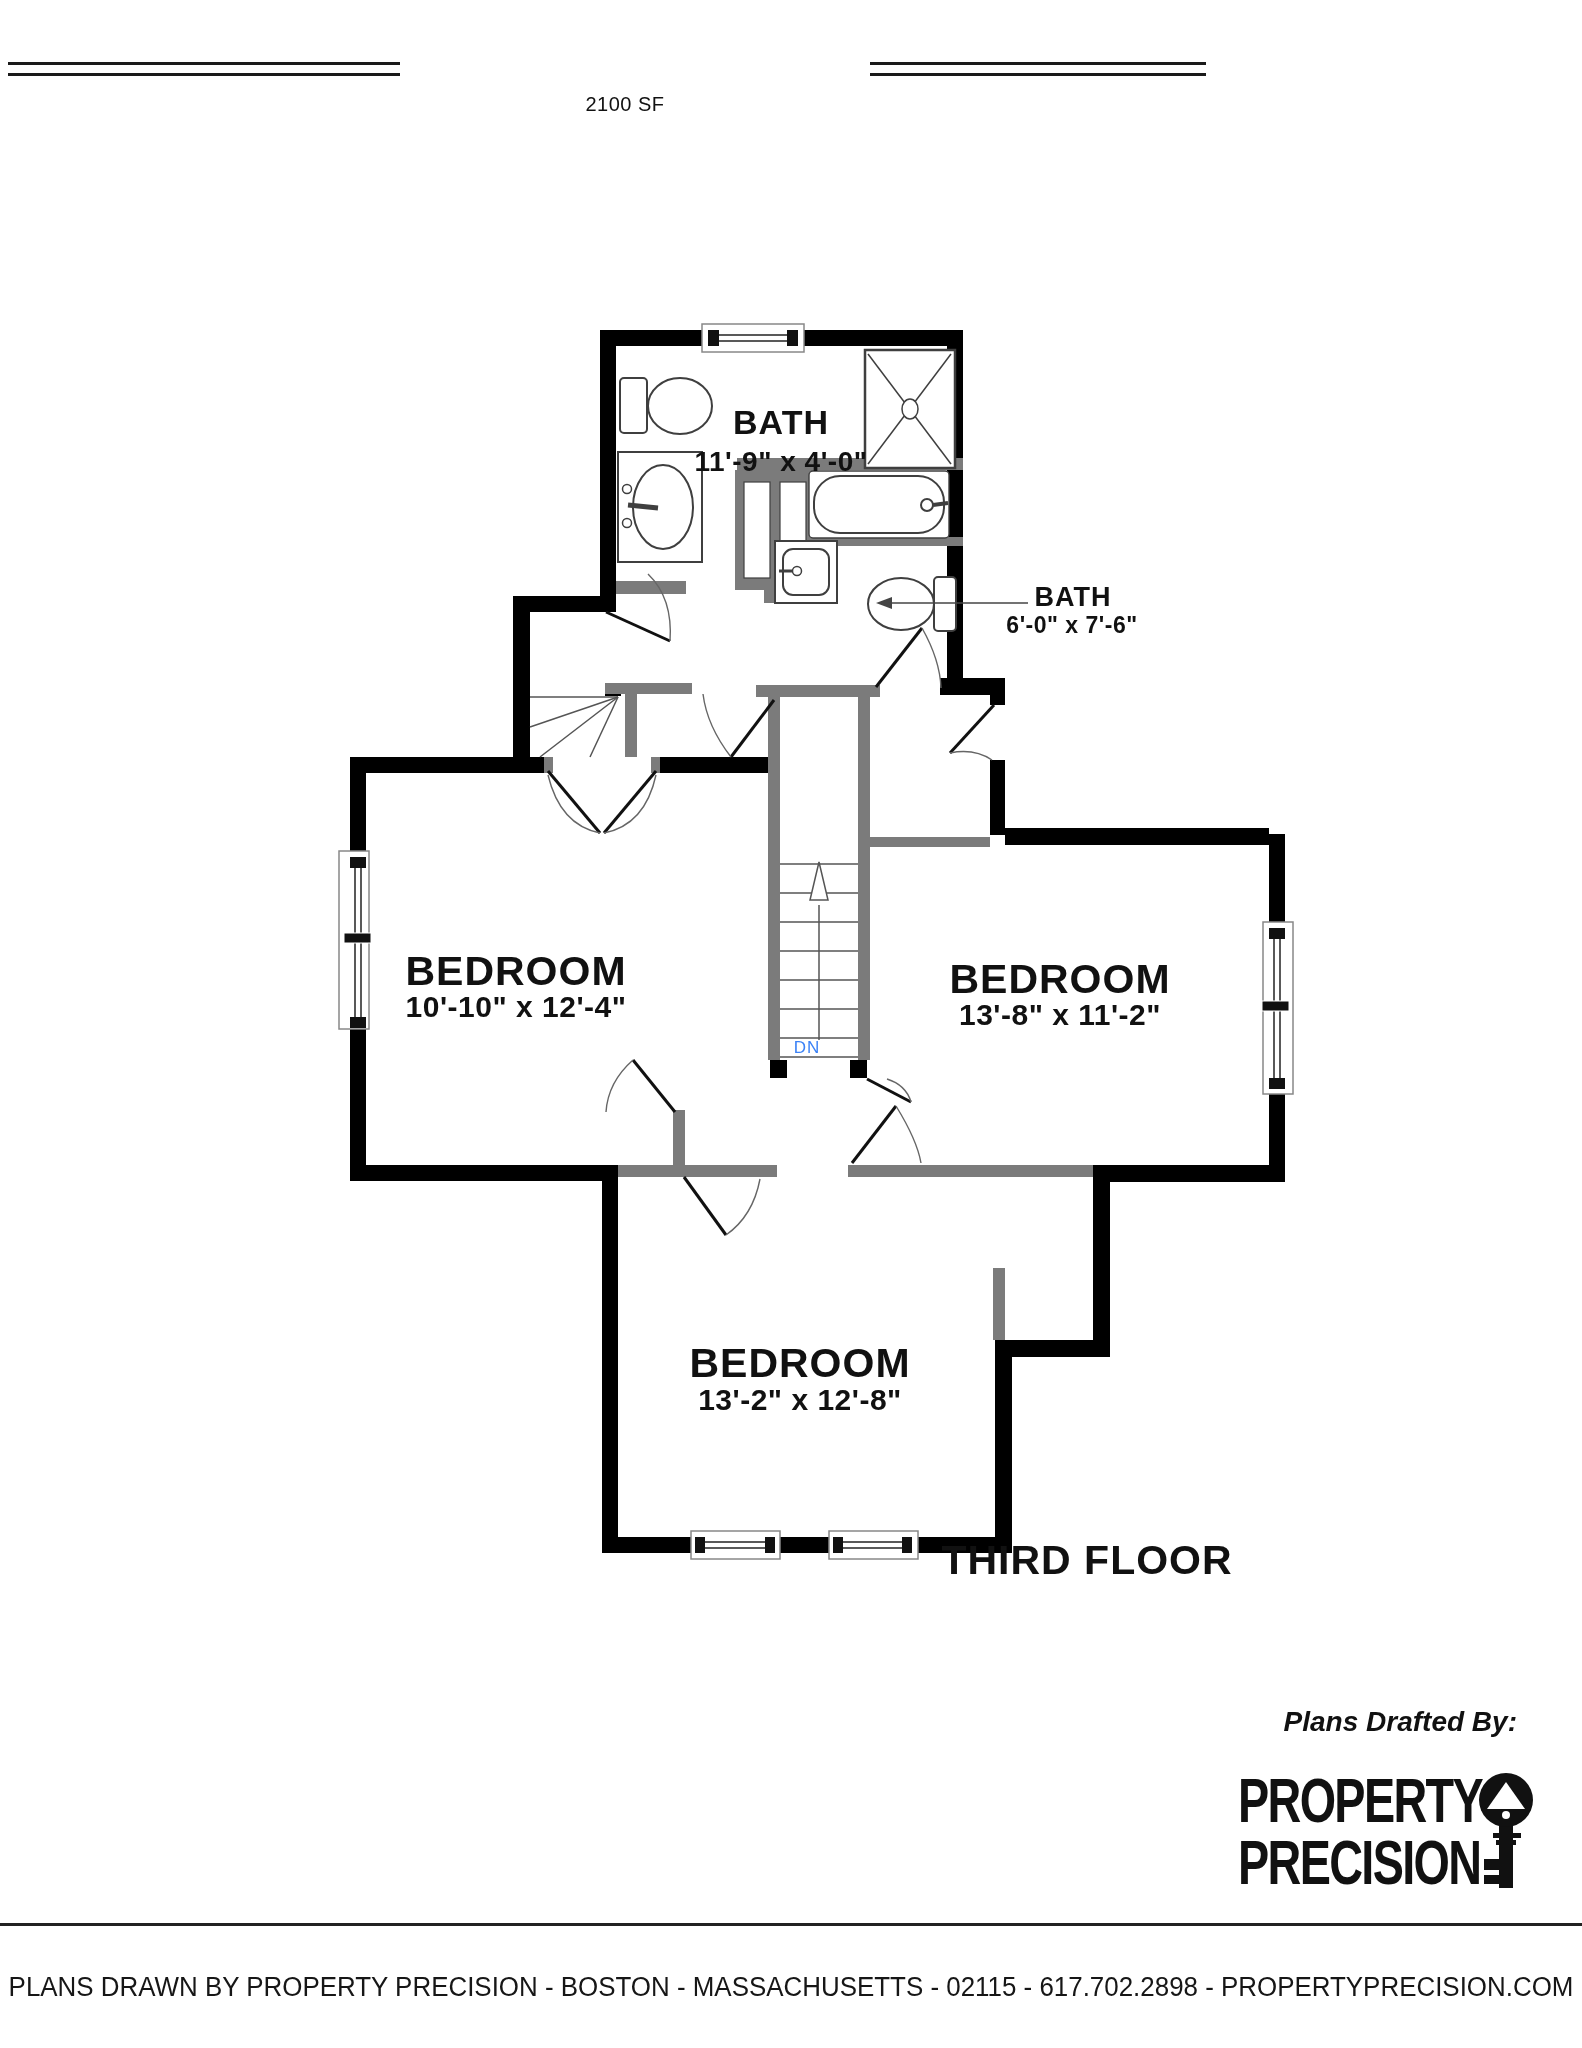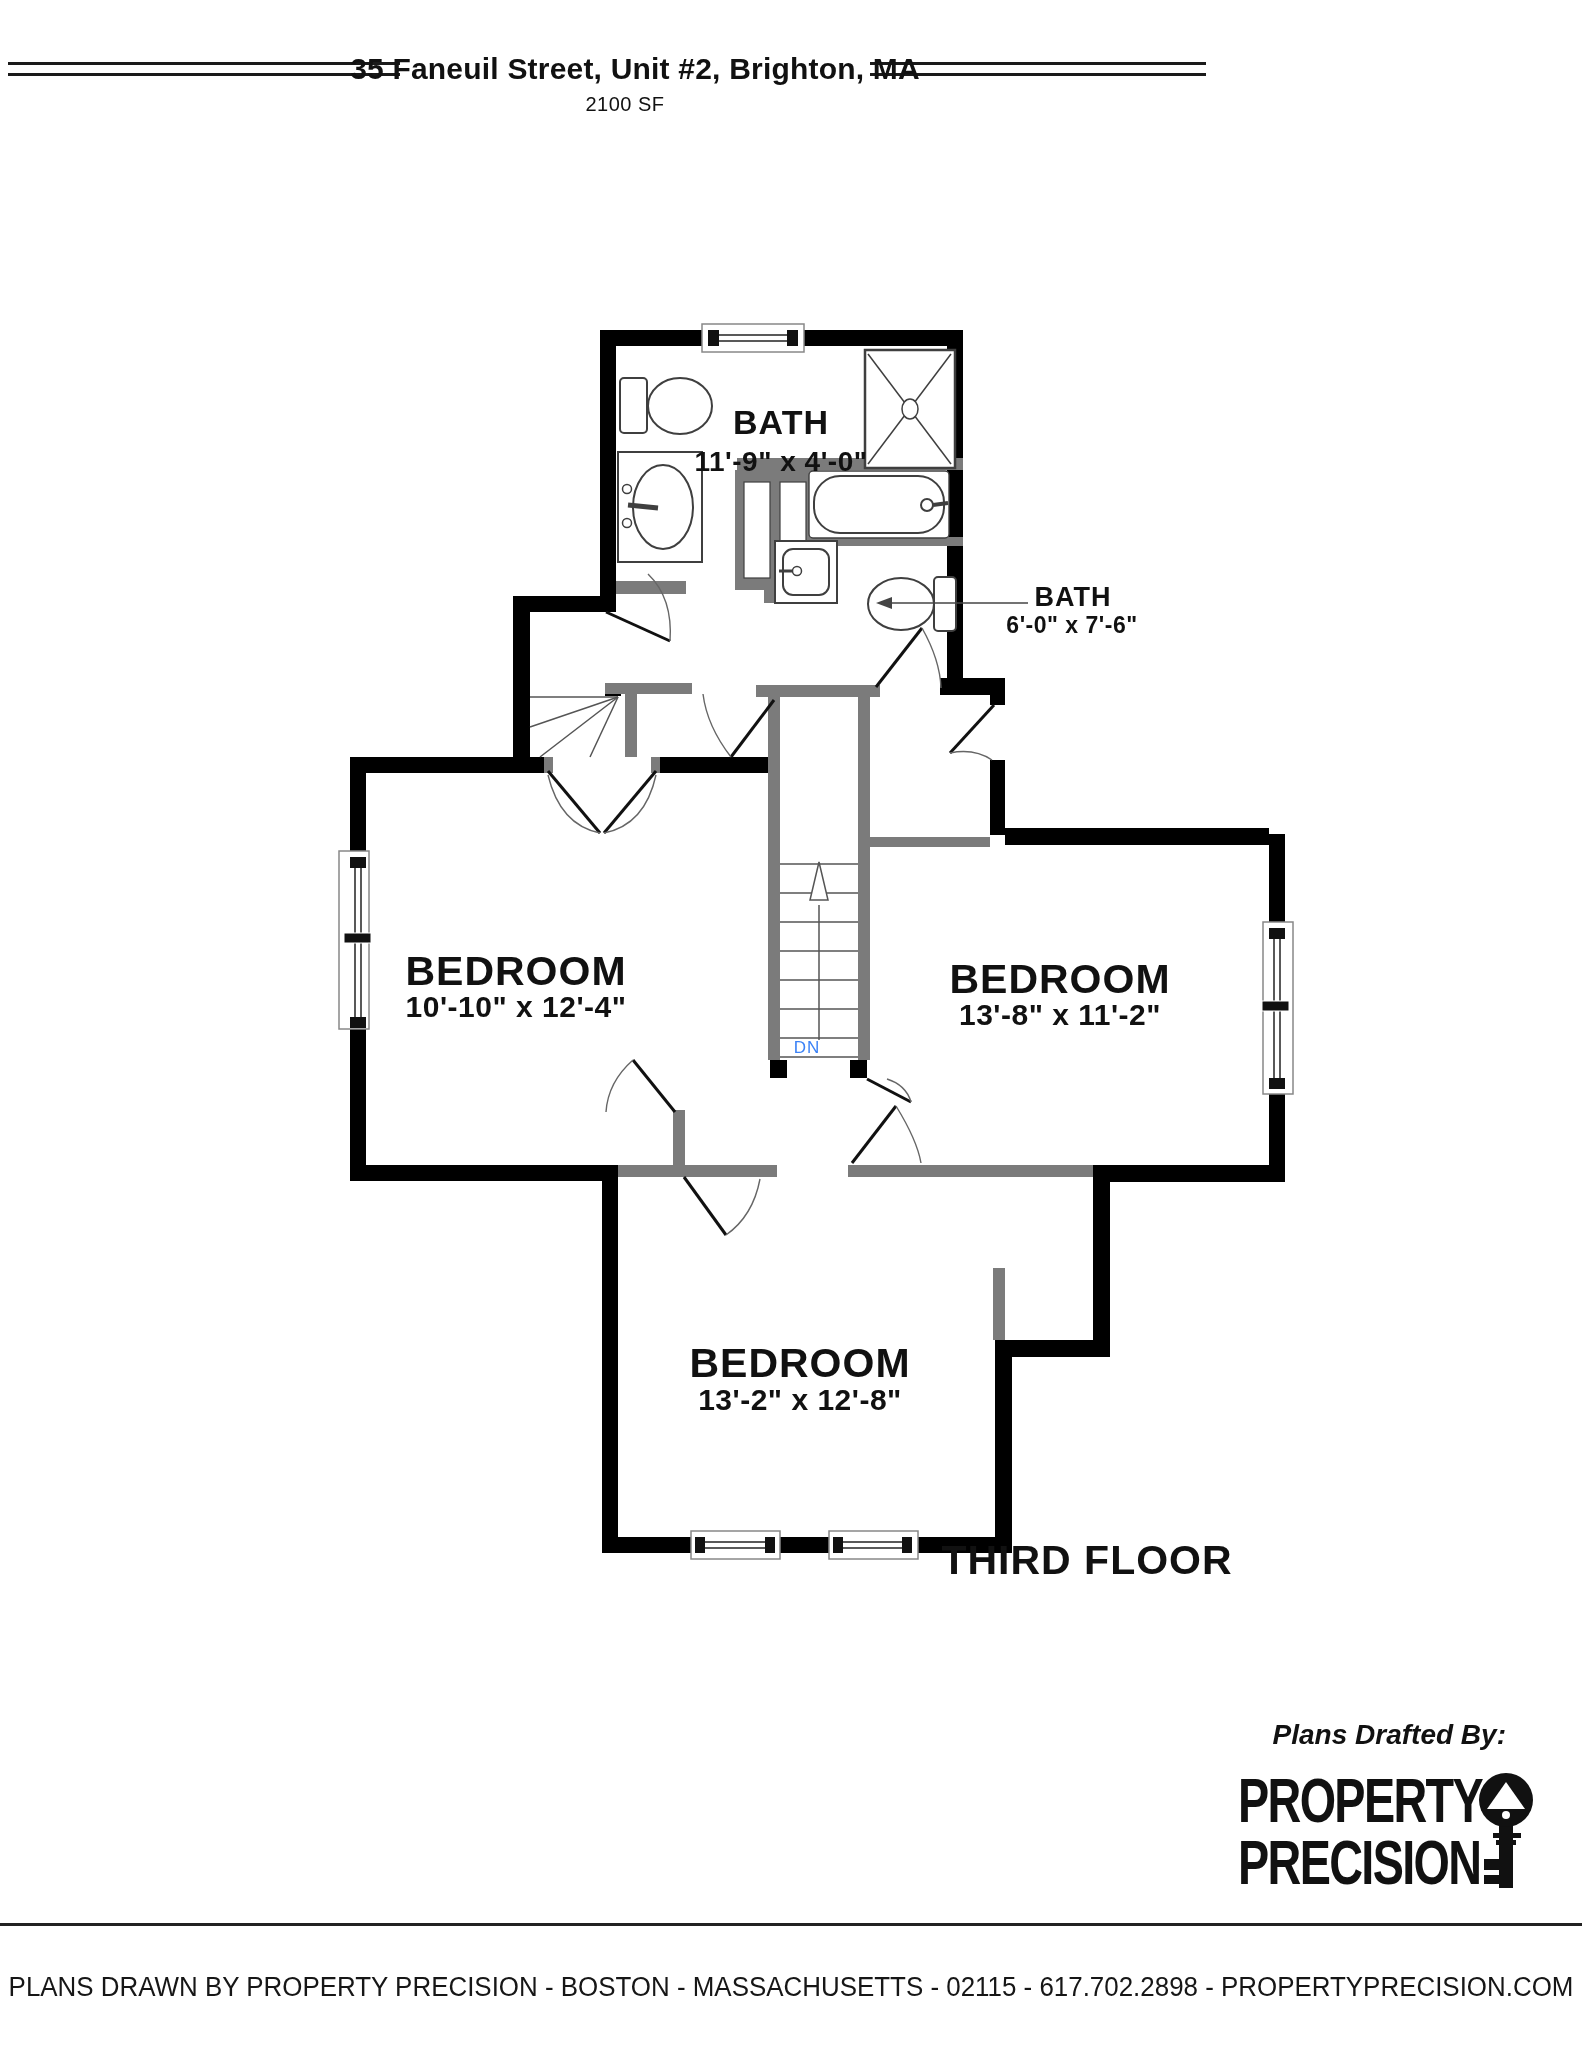--- a/index.html
+++ b/index.html
@@ -26,21 +26,20 @@
     transform:translateX(-50%) scaleX(.96);white-space:nowrap;}
   svg{position:absolute;left:0;top:0;}
 </style>
 </head>
 <body>
 
 <div class="page">
 
   <div class="abs dbl-line" style="left:8px;top:62px;width:392px;"></div>
   <div class="abs dbl-line" style="left:870px;top:62px;width:336px;"></div>
-  <div class="abs ctr hdr-title" style="left:635px;top:52px;">35 Faneuil Street, Unit #2, Brighton, MA</div>
   <div class="abs ctr hdr-area" style="left:625px;top:93px;">2100 SF</div>
 
   <svg width="1582" height="2048" viewBox="0 0 1582 2048">
 
     <path fill="#000000" d="
       M600 330h108v16h-108z M798 330h165v16h-165z
       M600 346h16v266h-16z M947 346h16v332h-16z
       M513 596h103v16h-103z M513 596h17v177h-17z
       M350 757h16v424h-16z M350 757h194v16h-194z M660 757h115v16h-115z
       M350 1165h268v16h-268z M602 1165h16v388h-16z
@@ -234,21 +233,21 @@
   <div class="abs ctr room-name fs41" style="left:1060px;top:956px;">BEDROOM</div>
   <div class="abs ctr room-dims fs30" style="left:1060px;top:998px;">13'-8" x 11'-2"</div>
 
   <div class="abs ctr room-name fs41" style="left:800px;top:1340px;">BEDROOM</div>
   <div class="abs ctr room-dims fs30" style="left:800px;top:1383px;">13'-2" x 12'-8"</div>
 
   <div class="abs ctr dn-label" style="left:807px;top:1038px;">DN</div>
 
   <div class="abs ctr floor-label" style="left:1087px;top:1537px;">THIRD FLOOR</div>
 
-  <div class="abs drafted" style="right:76px;top:1706px;margin-top:13px;">Plans Drafted By:</div>
+  <div class="abs drafted" style="right:65px;top:1706px;">Plans Drafted By:</div>
   <div class="abs" style="left:1238px;top:1768px;">
     <div class="logo-text">PROPERTY</div>
     <div class="logo-text" style="margin-top:5px;">PRECISION</div>
   </div>
 
   <div class="abs footer-rule" style="left:0;top:1923px;width:1582px;"></div>
   <div class="abs footer-text" style="left:791px;top:1972px;">PLANS DRAWN BY PROPERTY PRECISION - BOSTON - MASSACHUSETTS - 02115 - 617.702.2898 - PROPERTYPRECISION.COM</div>
 
 </div>
 

